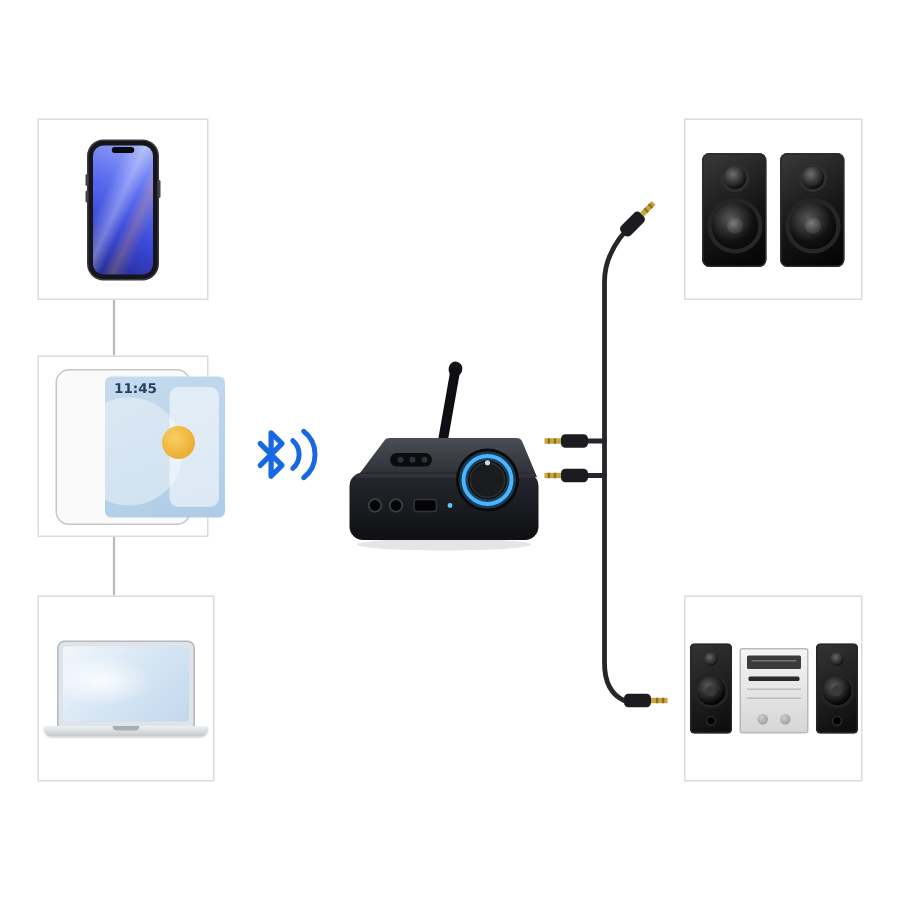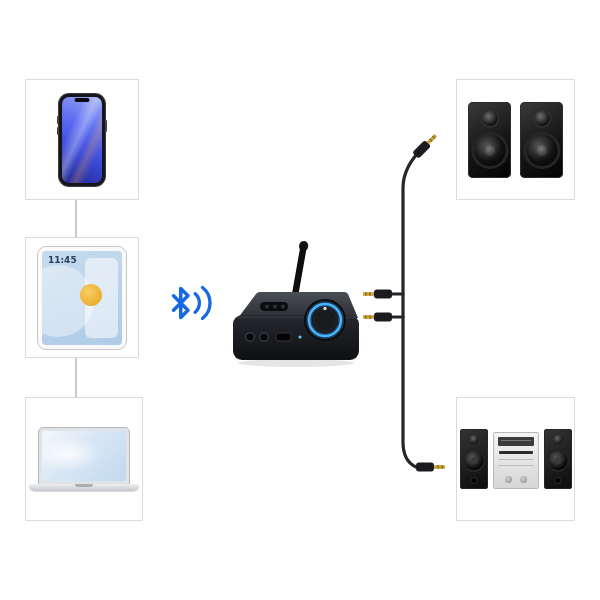--- a/index.html
+++ b/index.html
@@ -28,21 +28,21 @@
          width:15px;height:4px;border-radius:3px;background:#0a0a10;}
   .phone-btn{position:absolute;background:#43434b;}
   .btn-power{right:-2px;top:26px;width:2px;height:12px;border-radius:1px;}
   .btn-vol1{left:-2px;top:22px;width:2px;height:8px;border-radius:1px;}
   .btn-vol2{left:-2px;top:33px;width:2px;height:8px;border-radius:1px;}
 
   
   .tablet{width:90px;height:104px;background:#fafafa;border:1px solid #c6c6c6;border-radius:9px;
           padding:4px;box-sizing:border-box;position:relative;}
   .tablet-screen{position:relative;width:100%;height:100%;border-radius:4px;overflow:hidden;
-          background:linear-gradient(160deg,#c6dbee 0%,#aecbe6 100%);}
+          background:linear-gradient(160deg,#c6dbee 0%,#aecbe6 100%);margin-left:28px;}
   .tab-circle-big{position:absolute;left:-20px;top:14px;width:72px;height:72px;border-radius:50%;
           background:rgba(255,255,255,.40);}
   .tab-panel{position:absolute;right:4px;top:7px;bottom:7px;width:33px;border-radius:6px;
           background:rgba(255,255,255,.55);}
   .tab-sun{position:absolute;right:20px;top:33px;width:22px;height:22px;border-radius:50%;
           background:radial-gradient(circle at 38% 35%,#f8cf63,#eaa92c 80%);}
   .tab-time{position:absolute;left:6px;top:4px;font-size:9px;font-weight:bold;color:#26415f;
           font-family:"DejaVu Sans",sans-serif;}
 
   

